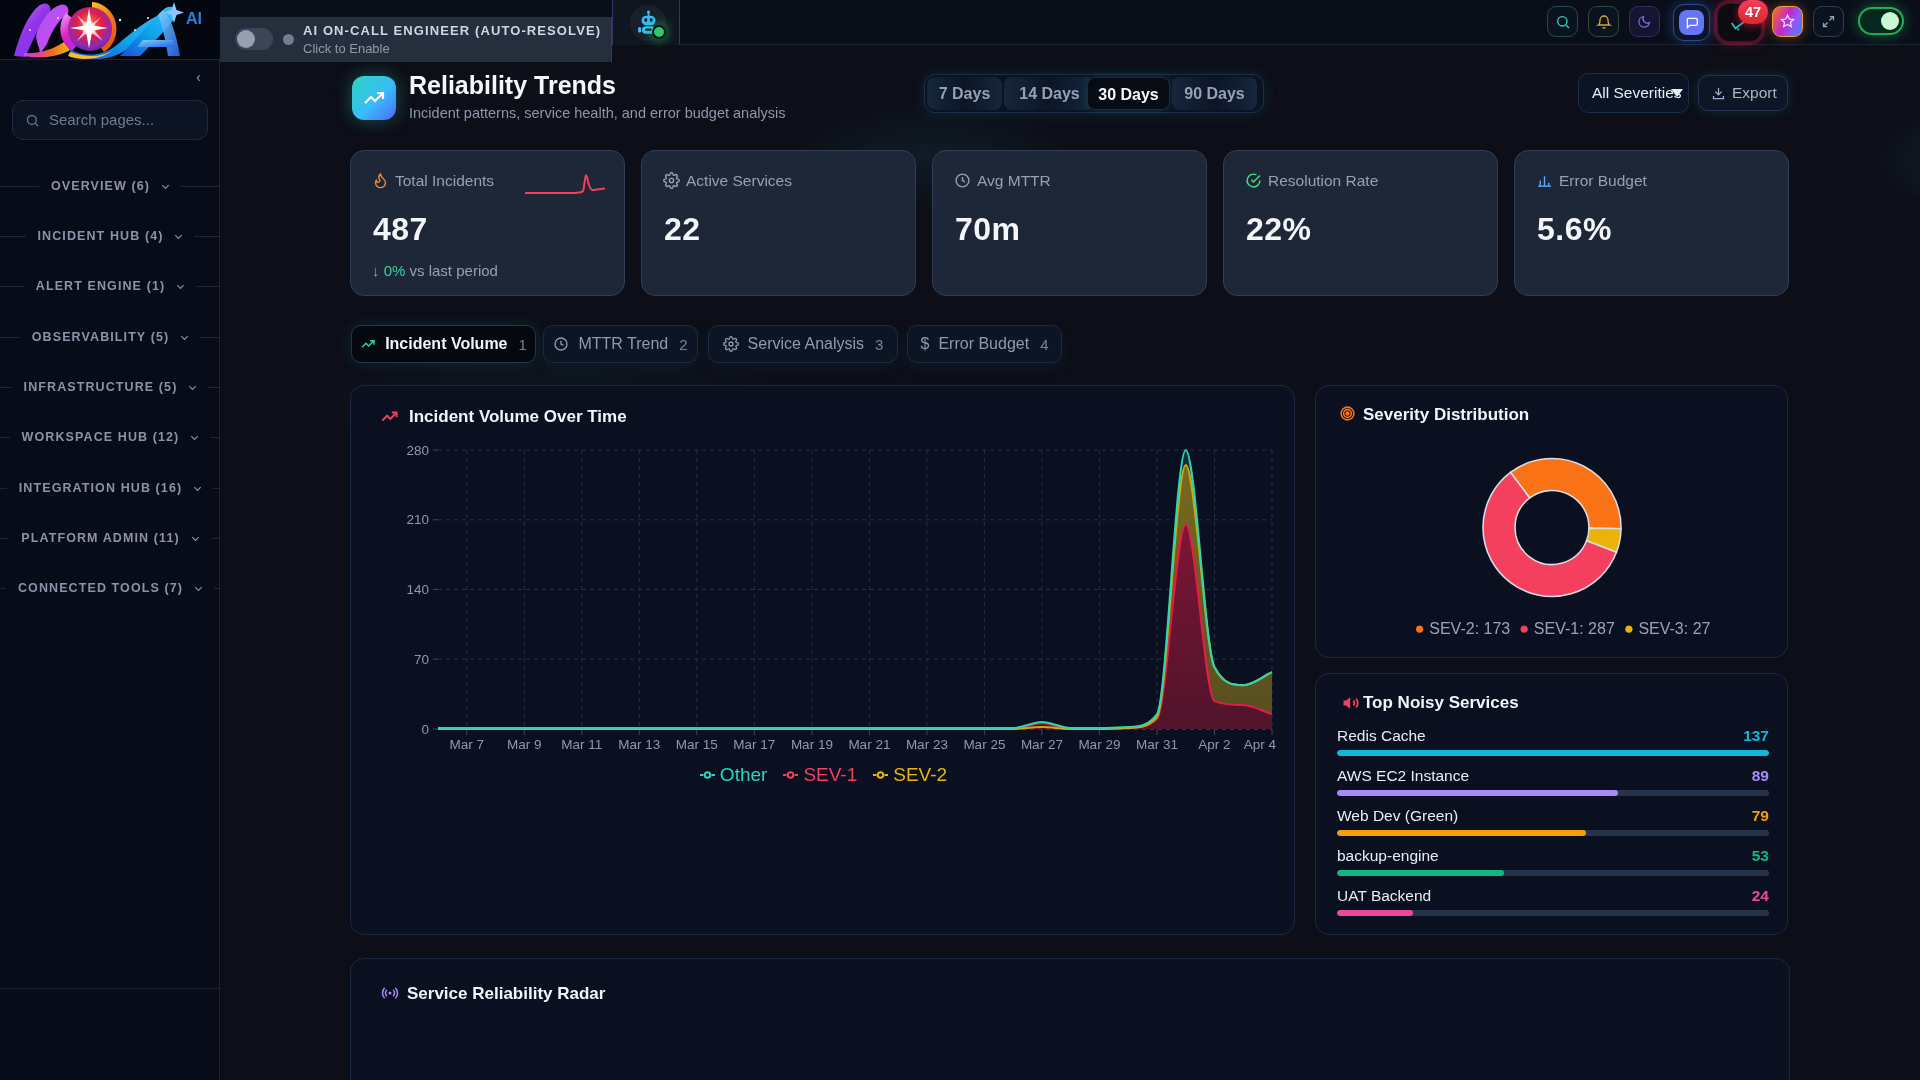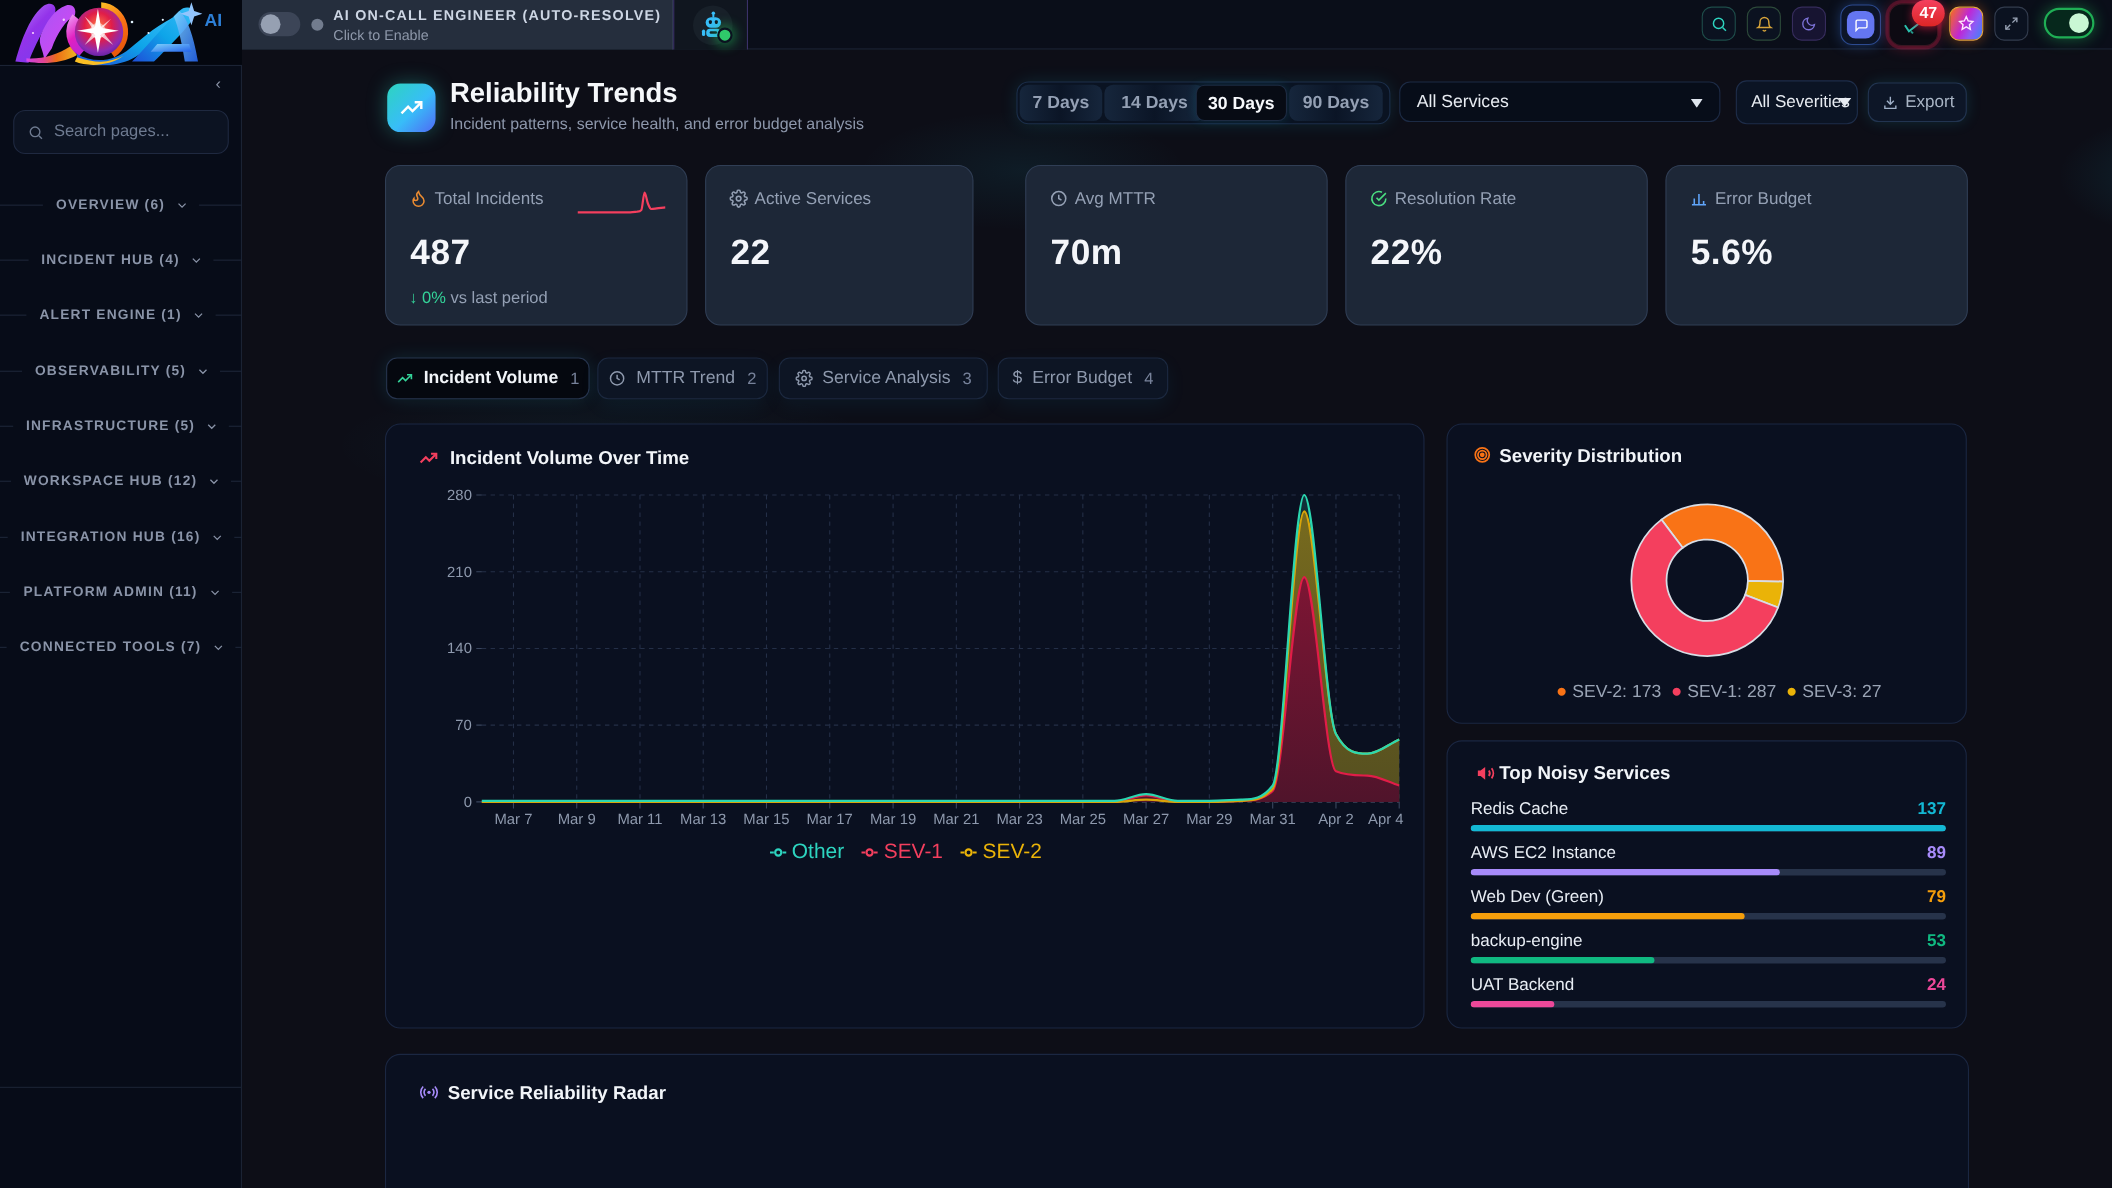--- a/index.html
+++ b/index.html
@@ -14,21 +14,21 @@
 #searchbox svg { position:absolute; left:12px; top:12px; }
 .navitem { position:absolute; left:0; width:220px; height:20px; display:flex; align-items:center; justify-content:center; gap:4px; color:#8a94a8; font-size:12.5px; font-weight:bold; letter-spacing:1.1px; white-space:nowrap; }
 .navitem .ln { height:1px; background:#1d2638; flex:1 1 auto; min-width:6px; }
 .navitem .lbl { padding:0 6px 0 8px; }
 .navitem svg { flex:0 0 auto; margin-right:6px; }
 #usercard { position:absolute; left:16px; top:1003px; width:188px; height:64px; border:1px solid #243048; border-radius:14px; background:#0a101f; }
 #usersep { position:absolute; left:0; top:988px; width:220px; height:1px; background:#1b2334; }
 
 
 #topbar { position:absolute; left:220px; top:0; width:1700px; height:45px; background:#0a0e19; border-bottom:1px solid #1d2435; z-index:4; }
-#aipanel { position:absolute; left:0; top:0; width:392px; height:45px; background:#252e3d; border-right:1px solid #323d50; }
+#aipanel { position:absolute; left:0; top:17px; width:392px; height:45px; background:#252e3d; border-right:1px solid #323d50; }
 #aitoggle { position:absolute; left:15px; top:11px; width:38px; height:22px; background:#3c4557; border-radius:11px; }
 #aitoggle .knob { position:absolute; left:2px; top:2px; width:18px; height:18px; border-radius:50%; background:#96a0b2; }
 #aidot { position:absolute; left:63px; top:17px; width:11px; height:11px; border-radius:50%; background:#727c8e; }
 #aititle { position:absolute; left:83px; top:6px; font-size:13px; font-weight:bold; color:#cdd6e4; letter-spacing:1.1px; white-space:nowrap; }
 #aisub { position:absolute; left:83px; top:24px; font-size:13px; color:#8e98aa; }
 #robotbtn { position:absolute; left:392px; top:0; width:68px; height:45px; background:#10161f; border-right:1px solid #3a3168; border-left:1px solid #3a3168; }
 #robotbtn .circ { position:absolute; left:17px; top:5px; width:36px; height:36px; border-radius:50%; background:#182029; }
 #robotbtn .gdot { position:absolute; left:39px; top:25px; width:14px; height:14px; border-radius:50%; background:#2fc96a; border:2.5px solid #0b1220; box-shadow:0 0 10px 3px rgba(34,197,94,.45); }
 .tbtn { position:absolute; top:6px; width:31px; height:31px; border-radius:9px; background:#0b1220; border:1px solid #273248; display:flex; align-items:center; justify-content:center; }
 
@@ -67,25 +67,20 @@
       </svg>
   </div>
   <div style="position:absolute;left:189px;top:26px;font-size:25px;font-weight:bold;color:#f5f7fa;">Reliability Trends</div>
   <div style="position:absolute;left:189px;top:60px;font-size:14.5px;color:#8d97ab;">Incident patterns, service health, and error budget analysis</div>
 
   <div style="position:absolute;left:704px;top:29px;width:340px;height:39px;background:#0a1322;border:1px solid #1c2e4a;border-radius:11px;box-shadow:0 0 16px rgba(34,211,238,.12);"></div>
   <div class="pill" style="left:707px;width:75px;">7 Days</div>
   <div class="pill" style="left:784px;width:91px;">14 Days</div>
   <div class="pill pillon" style="left:867px;width:83px;">30 Days</div>
   <div class="pill" style="left:952px;width:85px;">90 Days</div>
-  <div style="position:absolute;left:1052px;top:29px;width:292px;height:37px;background:#070d19;border:1px solid #1c2a44;border-radius:10px;color:#e8ecf2;font-size:16px;line-height:35px;padding-left:15px;">All Services
-    <svg style="position:absolute;right:15px;top:15px" width="11" height="8" viewBox="0 0 12 9" fill="#dfe5ee">
-        <path d="M0 0 L12 0 L6 9 Z"></path>
-      </svg>
-  </div>
   <div style="position:absolute;left:1358px;top:28px;width:111px;height:40px;background:#0b1424;border:1px solid #1e2d49;border-radius:10px;color:#e8ecf2;font-size:15.5px;line-height:38px;padding-left:13px;">All Severities
     <svg style="position:absolute;right:5px;top:15px" width="12" height="8" viewBox="0 0 12 8" fill="#e8ecf2">
         <path d="M0 0 L12 0 L6 8 Z"></path>
       </svg>
   </div>
   <div style="position:absolute;left:1478px;top:30px;width:90px;height:36px;background:#0d1627;border:1px solid #223450;border-radius:10px;color:#a9b5c5;font-size:15.5px;line-height:34px;padding-left:33px;box-shadow:0 0 14px rgba(34,211,238,.15);">Export
     <svg style="position:absolute;left:12px;top:10px" width="15" height="15" viewBox="0 0 24 24" fill="none" stroke="#9fb0c8" stroke-width="2">
         <path d="M12 3 v10"></path>
         <polyline points="7,9 12,14 17,9"></polyline>
         <path d="M4 16 v4 h16 v-4"></path>
@@ -96,21 +91,21 @@
     <svg class="kicon" width="17" height="17" viewBox="0 0 24 24" fill="none" stroke="#ea8b31" stroke-width="2">
         <path d="M8.5 14.5A2.5 2.5 0 0 0 11 12c0-1.38-.5-2-1-3-1.072-2.143-.224-4.054 2-6 .5 2.5 2 4.9 4 6.5 2 1.6 3 3.5 3 5.5a7 7 0 1 1-14 0c0-1.153.433-2.294 1-3a2.5 2.5 0 0 0 2.5 2.5z"></path>
       </svg>
     <div class="klabel">Total Incidents</div>
     <svg style="position:absolute;left:174px;top:20px" width="80" height="26" viewBox="0 0 80 26" fill="none">
         <path d="M0.0,22.0 C3.3,22.0 6.7,22.0 10.0,22.0 C13.3,22.0 16.7,22.0 20.0,22.0 C23.3,22.0 26.7,22.0 30.0,22.0 C33.3,22.0 36.7,22.0 40.0,22.0 C42.7,22.0 45.3,22.0 48.0,22.0 C50.0,22.0 52.0,21.7 54.0,21.5 C55.3,21.4 56.7,21.5 58.0,20.0 C59.0,18.9 60.0,4.0 61.0,4.0 C62.0,4.0 63.0,11.5 64.0,14.0 C65.0,16.5 66.0,19.0 67.0,19.0 C68.7,19.0 70.3,18.7 72.0,18.5 C74.7,18.2 77.3,17.8 80.0,17.5" stroke="#f43f5e" stroke-width="2"></path>
       </svg>
     <div class="kval">487</div>
     <div style="position:absolute;left:21px;top:111px;font-size:15px;color:#94a0b4;"><span style="color:#34d399;">↓ 0%</span> vs last period</div>
   </div>
-  <div class="card kpi" style="left:421px;top:105px;width:244px;height:146px;">
+  <div class="card kpi" style="left:421px;top:105px;width:275px;height:146px;">
     <svg class="kicon" width="17" height="17" viewBox="0 0 24 24" fill="none" stroke="#94a0b4" stroke-width="2">
         <circle cx="12" cy="12" r="3"></circle>
         <path d="M19.4 15a1.65 1.65 0 0 0 .33 1.82l.06.06a2 2 0 1 1-2.83 2.83l-.06-.06a1.65 1.65 0 0 0-1.82-.33 1.65 1.65 0 0 0-1 1.51V21a2 2 0 1 1-4 0v-.09A1.65 1.65 0 0 0 9 19.4a1.65 1.65 0 0 0-1.82.33l-.06.06a2 2 0 1 1-2.83-2.83l.06-.06a1.65 1.65 0 0 0 .33-1.82 1.65 1.65 0 0 0-1.51-1H3a2 2 0 1 1 0-4h.09A1.65 1.65 0 0 0 4.6 9a1.65 1.65 0 0 0-.33-1.82l-.06-.06a2 2 0 1 1 2.83-2.83l.06.06a1.65 1.65 0 0 0 1.82.33H9a1.65 1.65 0 0 0 1-1.51V3a2 2 0 1 1 4 0v.09a1.65 1.65 0 0 0 1 1.51 1.65 1.65 0 0 0 1.82-.33l.06-.06a2 2 0 1 1 2.83 2.83l-.06.06a1.65 1.65 0 0 0-.33 1.82V9a1.65 1.65 0 0 0 1.51 1H21a2 2 0 1 1 0 4h-.09a1.65 1.65 0 0 0-1.51 1z"></path>
       </svg>
     <div class="klabel">Active Services</div>
     <div class="kval">22</div>
   </div>
   <div class="card kpi" style="left:712px;top:105px;width:275px;height:146px;">
     <svg class="kicon" width="17" height="17" viewBox="0 0 24 24" fill="none" stroke="#94a0b4" stroke-width="2">
         <circle cx="12" cy="12" r="9"></circle>

